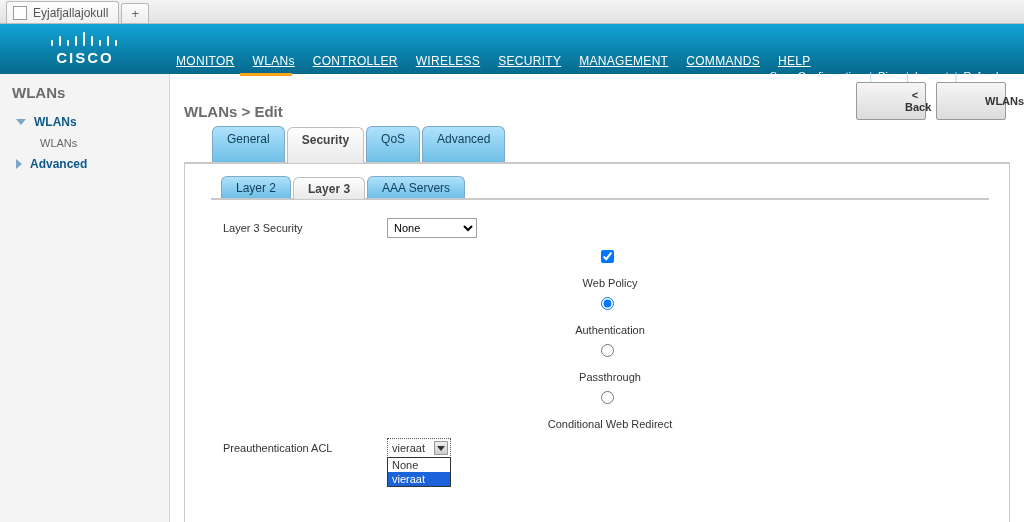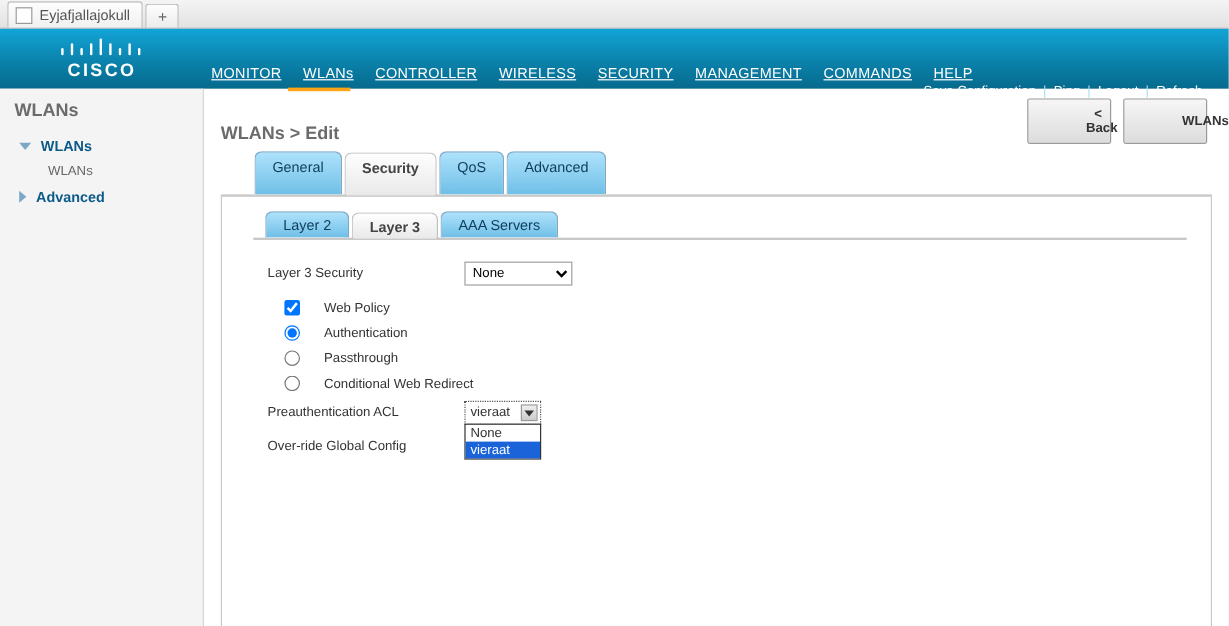--- a/index.html
+++ b/index.html
@@ -47,21 +47,21 @@
   .tab { padding:5px 14px 16px; border:1px solid #7fa9c8; border-bottom:none; border-radius:6px 6px 0 0; background:linear-gradient(#aee2fb,#6fbfe7); color:#0f3d5a; font-size:12px; cursor:pointer; }
   .tab.active { background:linear-gradient(#fefefe,#e9e9e9); border-color:#bfbfbf; font-weight:bold; color:#444; position:relative; top:1px; }
 
   .panel { border:1px solid #c9c9c9; border-top:none; padding:12px 20px 20px; height: 380px; }
 
   .subtabs { display:flex; gap:2px; margin-left:6px; border-bottom:2px solid #c9c9c9; padding-left:10px;}
   .subtabs .tab { font-size:12px; padding:4px 14px 3px; }
 
   .form-area { padding: 18px 6px 6px 18px; }
   .row { display:flex; align-items:center; gap:14px; margin-bottom:12px; font-size:11px; color:#333;}
-  .row.indent { padding-left:14px; margin-bottom:8px;}
+  .row.indent { padding-left:14px; margin-bottom:8px;flex-direction:column;}
   .row label.lbl { width:150px; }
   select.basic { height:20px; font-size:11px; border:1px solid #a0a0a0; background:#fff; padding:1px 2px; }
   .sel-wrap { width:90px;}
 
   input[type=checkbox], input[type=radio] { margin-right:6px; }
 
   
   .dd-open { position: relative; display:inline-block; }
   .dd-btn { width:64px; height:20px; border:1px dotted #555; background:#fff; font-size:11px; display:flex; align-items:center; justify-content:space-between; padding:0 2px 0 4px;}
   .dd-btn .arrow { width:14px; height:14px; background:linear-gradient(#eee,#ccc); border:1px solid #9a9a9a; display:flex; align-items:center; justify-content:center;}
@@ -195,19 +195,16 @@
               <span>vieraat</span>
               <span class="arrow"></span>
             </div>
             <div class="dd-list">
               <div class="dd-opt">None</div>
               <div class="dd-opt sel">vieraat</div>
             </div>
           </div>
         </div>
 
-        <div class="row">
-          <label class="lbl">Over-ride Global Config</label>
-        </div>
       </div>
     </div>
   </div>
 </div>
 
 </body></html>

